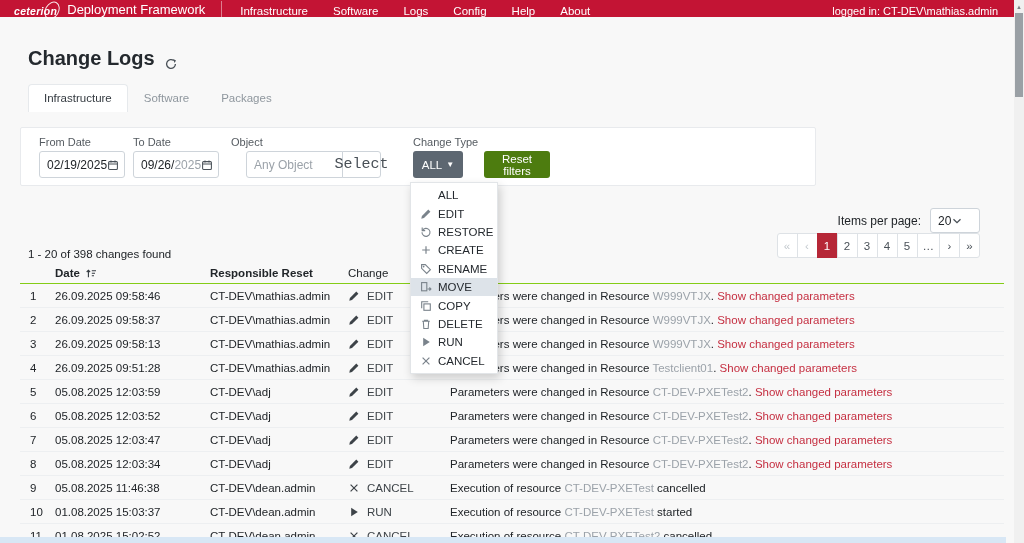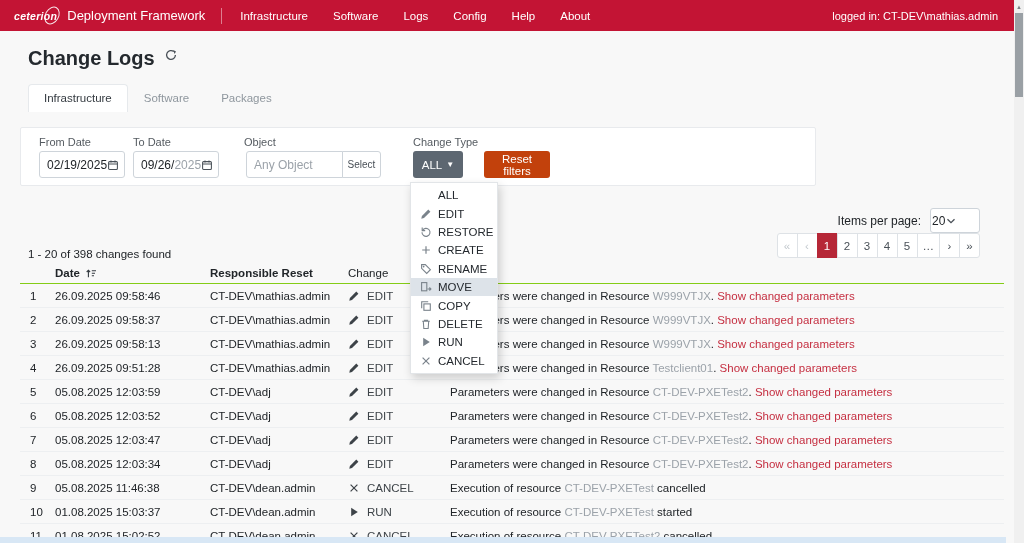--- a/index.html
+++ b/index.html
@@ -3,62 +3,62 @@
 <meta charset="utf-8">
 <style>
   html,body{margin:0;padding:0}
   body{
     width:1024px;height:543px;overflow:hidden;position:relative;
     background:#f8f8f8;font-family:"Liberation Sans",sans-serif;color:#212529;
   }
   .ic{display:block}
   
   .topbar{
-    position:absolute;left:0;top:0;width:1014px;height:31px;background:#c31434;
-    display:flex;align-items:center;padding:0 14px;box-sizing:border-box;color:#fff;z-index:30;
+    position:absolute;left:0;top:0;width:1014px;height:17px;background:#c31434;
+    display:flex;align-items:flex-end;padding:0 14px;box-sizing:border-box;color:#fff;z-index:30;
   }
   .logo{position:relative;font-style:italic;font-weight:bold;font-size:10.5px;letter-spacing:.3px;margin-right:10px;white-space:nowrap}
   .logo .swoosh{position:absolute;right:-2px;top:-4px;width:12px;height:17px;border:1px solid rgba(255,255,255,.9);border-radius:50%;transform:rotate(30deg)}
   .app-title{font-size:13px;margin-right:16px;white-space:nowrap}
   .vdiv{width:1px;height:16px;background:rgba(255,255,255,.45);margin-right:18px}
   .main-nav{display:flex;align-items:center}
   .nav-link{color:#fff;font-size:11.5px;margin-right:25px;text-decoration:none;white-space:nowrap;cursor:pointer}
   .user-label{margin-left:auto;font-size:11px;white-space:nowrap;padding-right:2px}
   
-  .page-title-row{position:absolute;left:28px;top:47px;display:flex;align-items:flex-start;gap:10px}
+  .page-title-row{position:absolute;left:28px;top:47px;display:flex;align-items:flex-end;gap:10px}
   .page-title{font-size:20px;font-weight:700;margin:0;color:#24292e}
   .refresh{color:#495057;cursor:pointer;margin-top:2px}
   .tabs{position:absolute;left:28px;top:84px;display:flex}
   .tab{font-size:11.5px;padding:7px 15px;color:#8f979e;border-radius:4px 4px 0 0;border:1px solid transparent;cursor:pointer}
   .tab.active{background:#fff;border-color:#e6e9ec;border-bottom:none;color:#343a40}
   
   .filter-panel{position:absolute;left:20px;top:127px;width:796px;height:59px;background:#fff;border:1px solid #e8eaed;border-radius:2px;box-sizing:border-box}
   .flabel{position:absolute;top:8px;font-size:11px;color:#555b61;white-space:nowrap}
   .finput{position:absolute;top:23px;height:27px;border:1px solid #ced4da;border-radius:3px;box-sizing:border-box;background:#fff;
           display:flex;align-items:center;justify-content:space-between;font-size:12px;color:#212529;padding:4px 7px;cursor:text}
   .finput .cal{color:#495057}
   .muted{color:#9ba2a9}
   .btn{position:absolute;top:23px;height:27px;border:none;border-radius:3px;color:#fff;font-size:11.5px;font-family:inherit;
        display:flex;align-items:center;justify-content:center;gap:4px;cursor:pointer;box-sizing:border-box}
   .btn-slate{background:#5d6771}
-  .btn-gray{background:#c2410c}
+  .btn-gray{background:#4d7c0f}
   .btn-outline{position:absolute;top:23px;height:27px;background:#fff;border:1px solid #ced4da;border-radius:0 3px 3px 0;
-       color:#495057;font-size:10px;font-family:Liberation Sans, sans-serif;display:flex;align-items:center;justify-content:center;cursor:pointer;box-sizing:border-box}
+       color:#495057;font-size:15px;font-family:Liberation Mono, monospace;display:flex;align-items:center;justify-content:center;cursor:pointer;box-sizing:border-box}
   .caret{font-size:8px;line-height:1}
   
   .dropdown{position:absolute;left:410px;top:182px;width:88px;background:#fff;border:1px solid #e2e5e8;
             box-shadow:2px 4px 9px rgba(0,0,0,.18);padding:3px 0;z-index:25;box-sizing:border-box}
   .menu-item{height:18.4px;display:flex;align-items:center;padding:0 6px 0 9px;font-size:11.5px;color:#24292e;gap:6px;cursor:pointer}
   .menu-item.hl{background:#dde3e9}
   .mi-icon{width:12px;height:12px;display:flex;align-items:center;color:#7a838b;flex:none}
   
   .ipp{position:absolute;top:208px;right:44px;display:flex;align-items:center;gap:9px}
   .ipp-label{font-size:12px;color:#212529}
   .ipp-select{width:50px;height:25px;border:1px solid #ced4da;border-radius:3px;background:#fff;display:flex;align-items:center;
-              justify-content:flex-start;padding:0 1px;font-size:12px;cursor:pointer;box-sizing:border-box;color:#212529}
+              justify-content:flex-start;padding:0 7px;font-size:12px;cursor:pointer;box-sizing:border-box;color:#212529}
   .summary{position:absolute;left:28px;top:248px;font-size:11.5px;color:#212529}
   .pagination{position:absolute;top:233px;right:44px;display:flex}
   .page-btn{min-width:21px;height:25px;padding:0 5px;display:flex;align-items:center;justify-content:center;background:#fff;
             border:1px solid #dee2e6;margin-left:-1px;font-size:11.5px;color:#495057;cursor:pointer;box-sizing:border-box}
   .page-btn.first{border-radius:3px 0 0 3px;margin-left:0}
   .page-btn.last{border-radius:0 3px 3px 0}
   .page-btn.disabled{color:#c3c9ce;cursor:default}
   .page-btn.active{background:#b62737;border-color:#b62737;color:#fff}
   
   .table{position:absolute;left:20px;top:263px;width:984px}
@@ -130,21 +130,21 @@
   <div class="finput" style="left:112px;width:86px">
     <span><span>09/26/</span><span class="muted">2025</span></span>
     <span class="cal">
         <svg class="ic" viewBox="0 0 12 12" width="12" height="12">
           <rect x="1.6" y="2.6" width="8.8" height="7.8" rx="1" fill="none" stroke="currentColor" stroke-width="1.05"></rect>
           <path d="M1.6 5h8.8M4 1.4v2.2M8 1.4v2.2" stroke="currentColor" stroke-width="1.05"></path>
         </svg>
       </span>
   </div>
 
-  <div class="flabel" style="left:223px">Object</div>
+  <div class="flabel" style="left:210px">Object</div>
   <div class="finput" style="left:225px;width:97px;border-radius:3px 0 0 3px">
     <span class="muted">Any Object</span>
   </div>
   <button class="btn-outline" style="left:321px;width:39px">Select</button>
 
   <div class="flabel" style="left:392px">Change Type</div>
   <button class="btn btn-slate" style="left:392px;width:50px">
     <span>ALL</span>
       <span class="caret">▼</span>
   </button>

